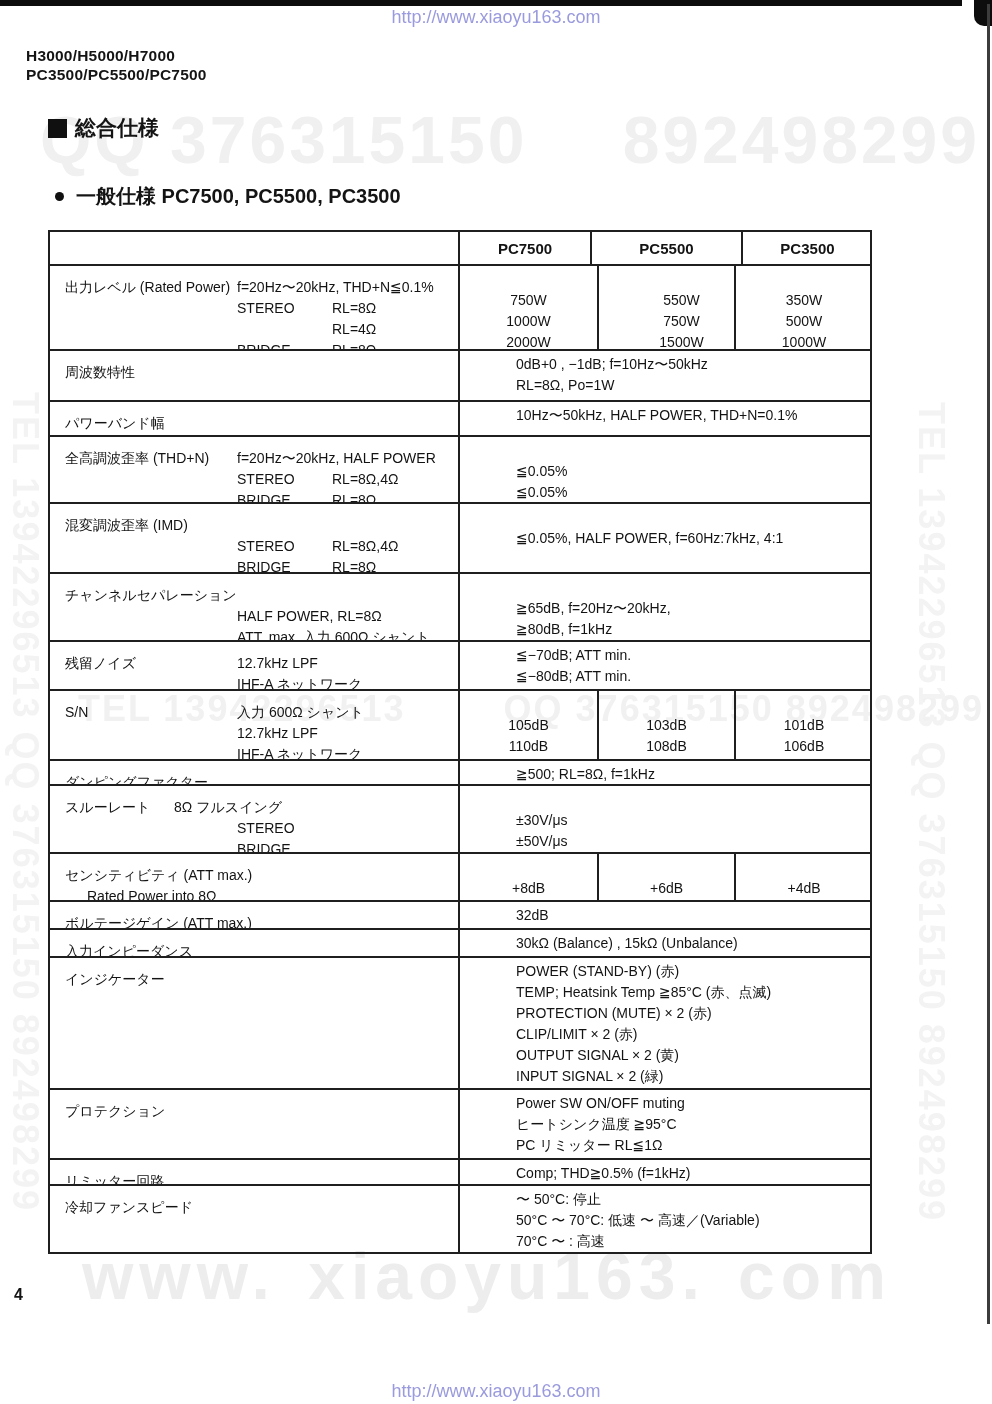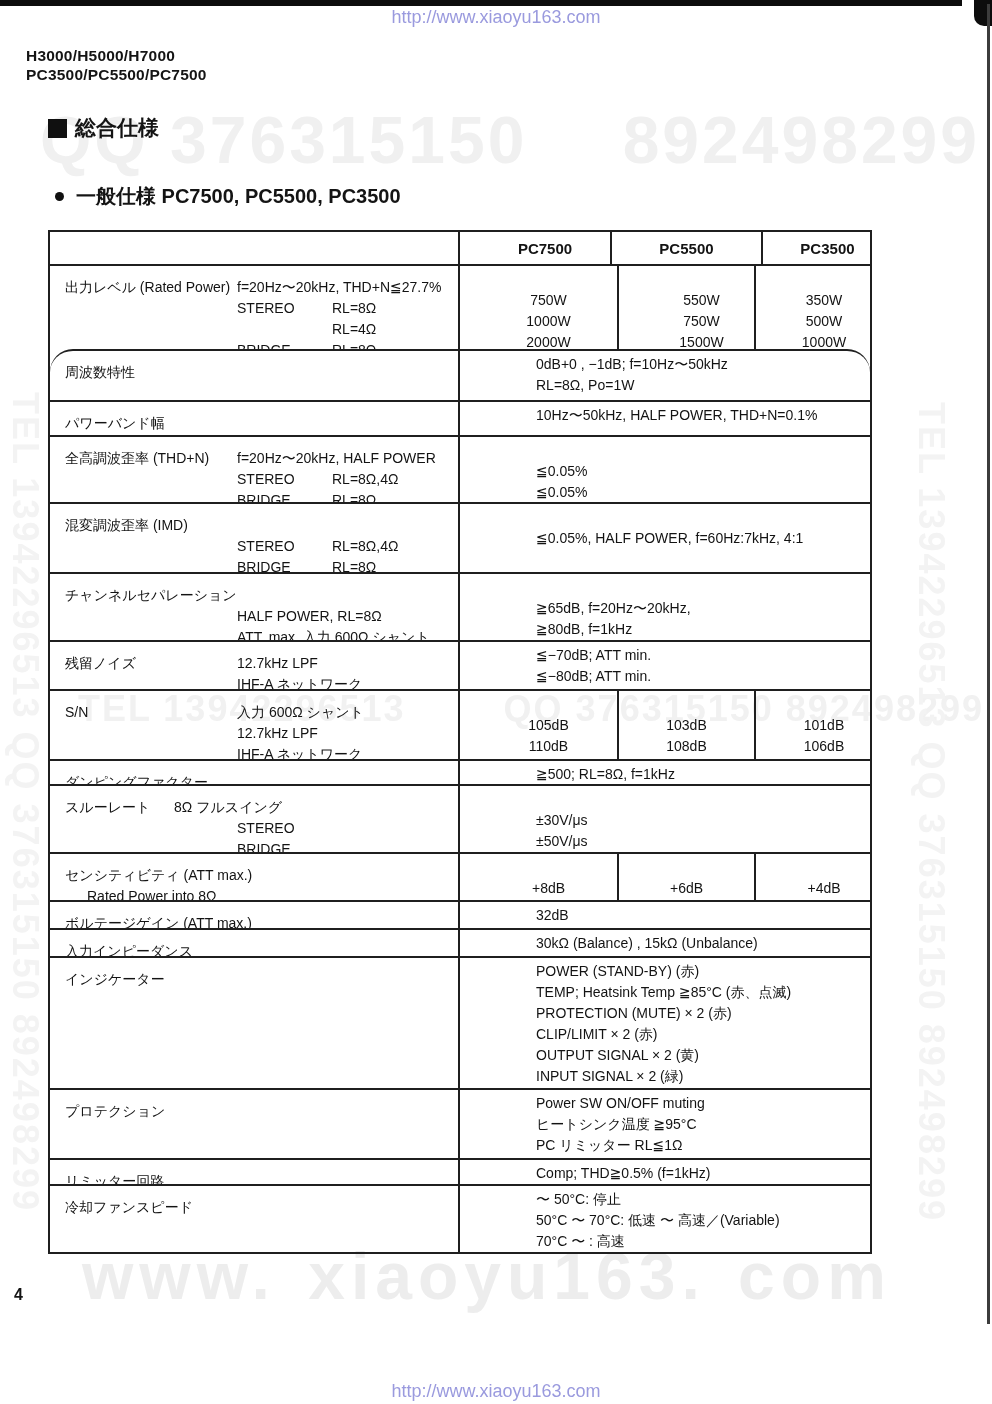--- a/index.html
+++ b/index.html
@@ -28,21 +28,21 @@
   
   .models{position:absolute;left:26px;top:46px;font-size:15.5px;font-weight:bold;line-height:19px;letter-spacing:.2px;}
   .h1{position:absolute;left:48px;top:114px;font-size:21px;font-weight:bold;display:flex;align-items:center;}
   .h1 .sq{width:19px;height:19px;background:#101010;display:inline-block;margin-right:8px;}
   .h2{position:absolute;left:55px;top:183px;font-size:20px;font-weight:bold;display:flex;align-items:center;}
   .h2 .blt{width:9px;height:9px;border-radius:50%;background:#101010;display:inline-block;margin-right:12px;}
 
   
   .spec-table{position:absolute;left:48px;top:230px;width:824px;box-sizing:border-box;
               border:2px solid #1f1f1f;font-size:14px;color:#131313;background:transparent;}
-  .t-row{display:flex;box-sizing:border-box;border-top:2px solid #1f1f1f;gap:20px;}
+  .t-row{display:flex;box-sizing:border-box;border-top:2px solid #1f1f1f;}
   .t-row:first-child{border-top:none;}
   .t-lcell{width:410px;flex:none;box-sizing:border-box;border-right:2px solid #1f1f1f;
            padding:11px 0 0 15px;overflow:hidden;}
   .t-varea{width:412px;flex:none;display:flex;box-sizing:border-box;overflow:hidden;}
   .t-vspan{width:412px;box-sizing:border-box;padding:3px 0 0 56px;}
   .t-vcol{box-sizing:border-box;text-align:center;padding-top:3px;}
   .t-vcol + .t-vcol{border-left:2px solid #1f1f1f;}
   .lline,.vline{height:21px;line-height:21px;white-space:nowrap;}
   .lline{display:flex;}
   .lline span{display:inline-block;flex:none;white-space:pre;}
@@ -99,21 +99,21 @@
           </div>
           <div class="t-vcol" style="width: 138px;">
             <div class="vline">PC3500</div>
           </div>
         </div>
       </div>
       <div class="t-row" style="height: 85px;">
         <div class="t-lcell">
           <div class="lline">
             <span style="width: 172px;">出力レベル (Rated Power)</span>
-            <span>f=20Hz〜20kHz, THD+N≦27.7%</span>
+            <span>f=20Hz〜20kHz, THD+N≦0.1%</span>
           </div>
           <div class="lline">
             <span style="width: 172px;"></span>
             <span style="width: 95px;">STEREO</span>
             <span>RL=8Ω</span>
           </div>
           <div class="lline">
             <span style="width: 172px;"></span>
             <span style="width: 95px;"></span>
             <span>RL=4Ω</span>
@@ -138,21 +138,21 @@
             <div class="vline">1500W</div>
           </div>
           <div class="t-vcol" style="width: 138px;">
             <div class="vline"></div>
             <div class="vline">350W</div>
             <div class="vline">500W</div>
             <div class="vline">1000W</div>
           </div>
         </div>
       </div>
-      <div class="t-row" style="height: 51px; border-radius: 23px;">
+      <div class="t-row" style="height: 51px;">
         <div class="t-lcell">
           <div class="lline">
             <span>周波数特性</span>
           </div>
         </div>
         <div class="t-varea">
           <div class="t-vspan">
             <div class="vline">0dB+0 , −1dB; f=10Hz〜50kHz</div>
             <div class="vline">RL=8Ω, Po=1W</div>
           </div>

